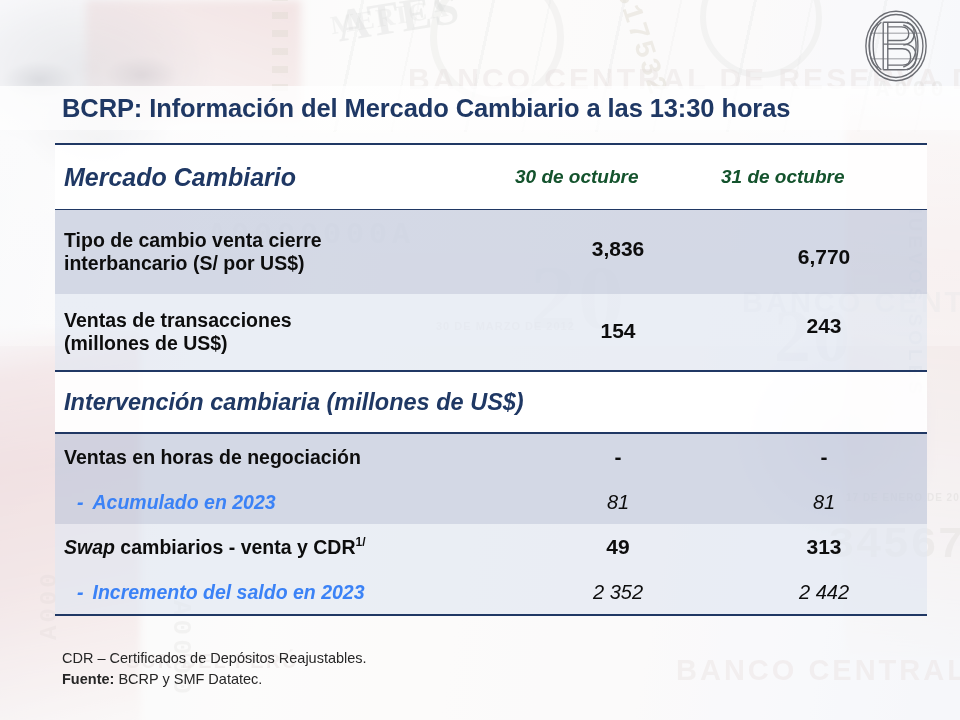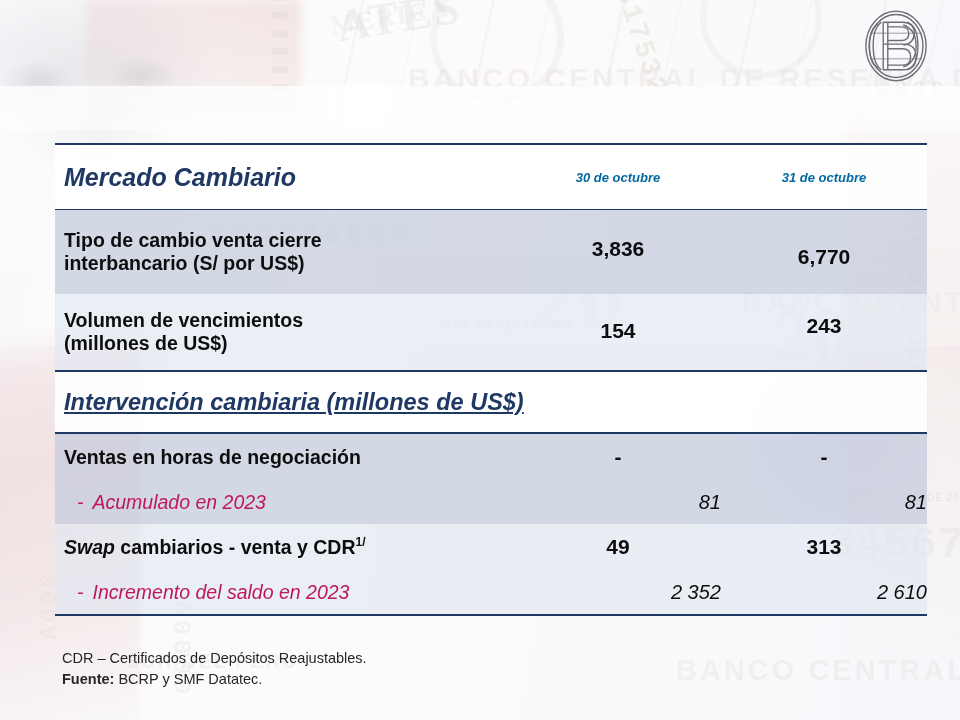--- a/index.html
+++ b/index.html
@@ -241,25 +241,25 @@
   }
   .hdr-title {
     font-size: 25px;
     font-weight: bold;
     font-style: italic;
     color: #1F3864;
     padding-left: 9px !important;
     white-space: nowrap;
   }
   .hdr-date {
-    font-size: 13px;
+    font-size: 19px;
     font-weight: bold;
     font-style: italic;
-    color: #0369a1;
-    text-align: center;
+    color: #14532d;
+    text-align: left;
     white-space: nowrap;
   }
 
   
   .band-dark td { background: rgba(196,203,221,0.72); }
   .band-lite td { background: rgba(225,230,241,0.66); }
   .band-white td { background: rgba(255,255,255,0.90); }
 
   .r-tall td { height: 74px; }
   .r-mid  td { height: 64px; }
@@ -272,50 +272,49 @@
     font-weight: bold;
     color: #0d0d0d;
     padding-left: 9px !important;
     line-height: 1.18;
   }
   .lbl .l2 { display: block; }
 
   .lbl-sub {
     font-size: 19.5px;
     font-style: italic;
-    font-weight: normal;
-    color: #be185d;
+    font-weight: bold;
+    color: #3b82f6;
     padding-left: 22px !important;
     white-space: nowrap;
   }
   .lbl-sub .dash { margin-right: 9px; }
 
   .sect-title {
     font-size: 23.5px;
     font-weight: bold;
     font-style: italic;
     color: #1F3864;
     padding-left: 9px !important;
     white-space: nowrap;
-    text-decoration: underline;
   }
 
   .val {
     font-size: 21px;
     font-weight: bold;
     color: #0d0d0d;
     text-align: center;
     white-space: nowrap;
   }
   .val-italic {
     font-size: 20px;
     font-weight: normal;
     font-style: italic;
     color: #0d0d0d;
-    text-align: right;
+    text-align: center;
     white-space: nowrap;
   }
   
   .val-up   { vertical-align: middle; padding-bottom: 6px !important; text-align: center; }
   .val-down { vertical-align: middle; padding-top: 10px !important; }
   .val-vup  { vertical-align: middle; padding-bottom: 2px !important; }
   .val-vdn  { vertical-align: middle; padding-bottom: 12px !important; }
 
   sup.fn {
     font-size: 0.62em;
@@ -391,20 +390,21 @@
       <path d="M36 44 L58 44 q14 0 14 14 q0 14 -14 14 L36 72"></path>
       <path d="M41 49 L57 49 q9 0 9 9 q0 9 -9 9 L41 67"></path>
       <path d="M62 20 q12 4 12 26 q0 22 -12 26"></path>
       <path d="M58 23 q14 5 14 23 q0 18 -14 23"></path>
       <path d="M22 32 L78 32" stroke-opacity="0.45"></path>
       <path d="M22 60 L78 60" stroke-opacity="0.45"></path>
     </g>
   </svg>
 
   <div class="title-band"></div>
+  <div class="slide-title">BCRP: Información del Mercado Cambiario a las 13:30 horas</div>
 
   <div class="table-wrap">
     <table class="data">
       <colgroup>
         <col class="c-label">
           <col class="c-v1">
           <col class="c-v2">
       </colgroup>
       <tbody>
 
@@ -418,21 +418,21 @@
           <td class="lbl">
             <span class="l2">Tipo de cambio venta cierre</span>
             <span class="l2">interbancario (S/ por US$)</span>
           </td>
           <td class="val val-up">3,836</td>
           <td class="val val-down">6,770</td>
         </tr>
 
         <tr class="band-lite r-mid rule-bottom">
           <td class="lbl">
-            <span class="l2">Volumen de vencimientos</span>
+            <span class="l2">Ventas de transacciones</span>
             <span class="l2">(millones de US$)</span>
           </td>
           <td class="val val-vup">154</td>
           <td class="val val-vdn">243</td>
         </tr>
 
         <tr class="band-white r-sect rule-bottom">
           <td class="sect-title" colspan="3">Intervención cambiaria (millones de US$)</td>
         </tr>
 
@@ -454,21 +454,21 @@
           <td class="lbl"><span class="sw-italic">Swap</span><span> cambiarios - venta y CDR</span><sup class="fn">1/</sup></td>
           <td class="val">49</td>
           <td class="val">313</td>
         </tr>
 
         <tr class="band-lite r-sub rule-bottom">
           <td class="lbl-sub">
             <span class="dash">-</span><span>Incremento del saldo en 2023</span>
           </td>
           <td class="val-italic">2 352</td>
-          <td class="val-italic">2 610</td>
+          <td class="val-italic">2 442</td>
         </tr>
 
       </tbody>
     </table>
   </div>
 
   <div class="footnotes">
     <div>CDR – Certificados de Depósitos Reajustables.</div>
     <div><b>Fuente:</b><span> BCRP y SMF Datatec.</span></div>
   </div>

